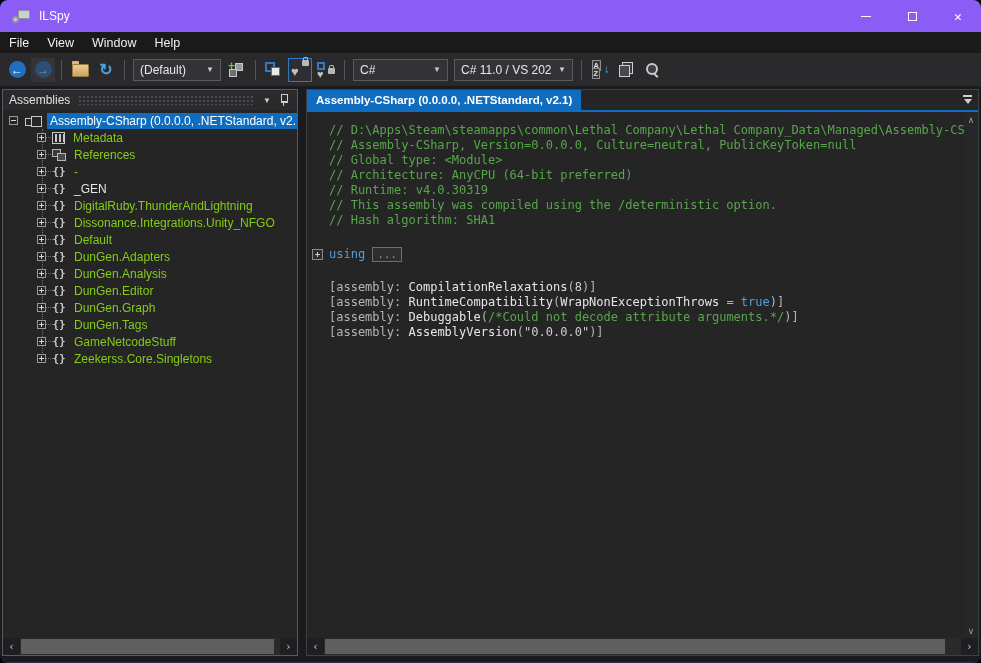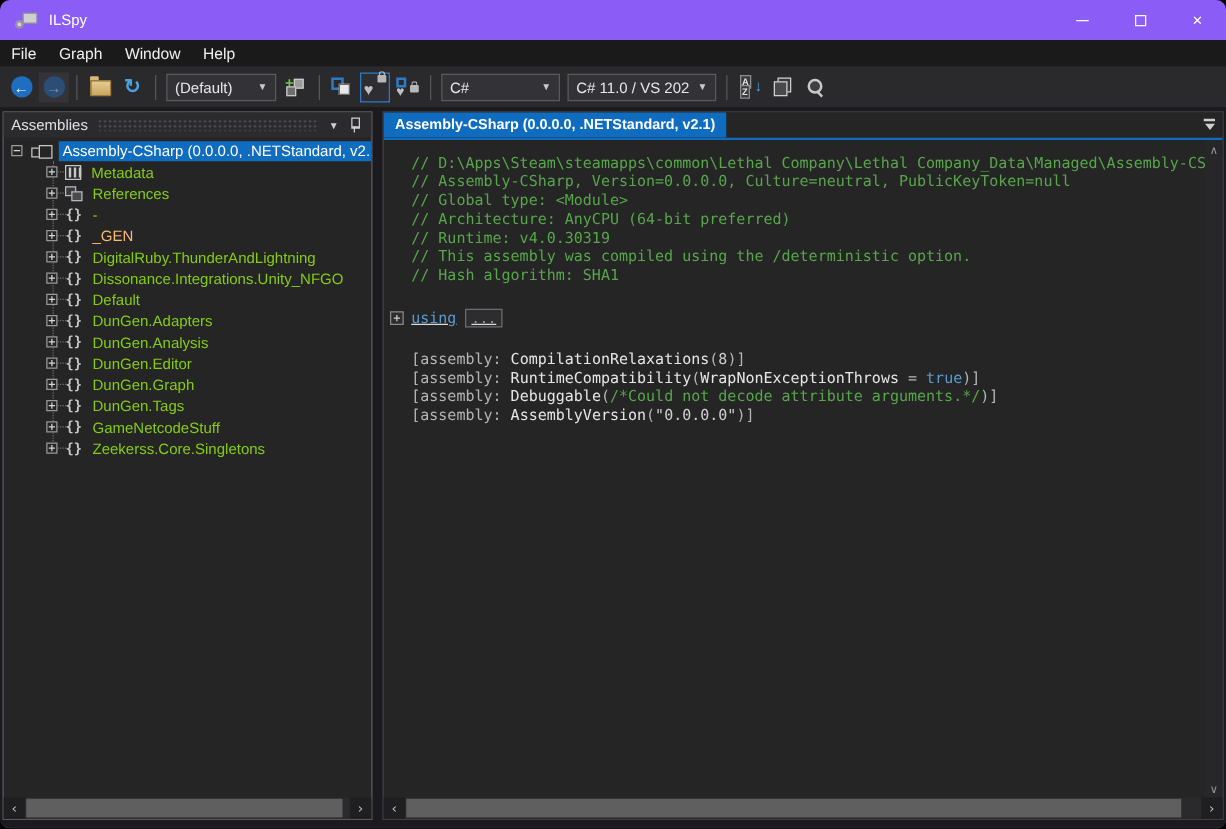--- a/index.html
+++ b/index.html
@@ -75,21 +75,21 @@
   .pin-ic::before { content:""; position:absolute; left:2px; top:0; width:5px; height:6px; border:1px solid #cfcfcf; border-bottom:2px solid #cfcfcf;}
   .pin-ic::after { content:""; position:absolute; left:4px; top:7px; width:1px; height:5px; background:#cfcfcf;}
   .tree { flex:1; position:relative; overflow:hidden; padding-top:2px; }
   .tree-vline { position:absolute; left:39px; top:19px; width:1px; border-left:1px dotted #6e6e6e; }
   .tree-row { height:17px; display:flex; align-items:center; position:relative; white-space:nowrap; }
   .hstub { position:absolute; left:39px; top:8px; width:11px; border-top:1px dotted #6e6e6e; }
   .expander { width:9px; height:9px; border:1px solid #9a9a9a; background:#252526; position:relative; flex:0 0 auto; z-index:2;}
   .expander::before { content:""; position:absolute; left:1px; top:3px; width:5px; height:1px; background:#d8d8d8;}
   .expander.plus::after { content:""; position:absolute; left:3px; top:1px; width:1px; height:5px; background:#d8d8d8;}
   .t-label { font-size:12px; color:#84cc16; margin-left:5px; padding:1px 3px; }
-  .t-label.dim { color:#fdba74; }
+  .t-label.dim { color:#e5e5e5; }
   .t-label.selected { background:#0f6cbf; color:#ffffff; }
   .asm-ic { width:17px; height:12px; position:relative; margin-left:7px; flex:0 0 auto;}
   .asm-ic::before { content:""; position:absolute; left:0; top:3px; width:5px; height:6px; border:1px solid #c8c8c8; background:#252526;}
   .asm-ic::after { content:""; position:absolute; left:6px; top:1px; width:9px; height:9px; border:1px solid #c8c8c8; background:#252526;}
   .meta-ic { width:13px; height:12px; border:1px solid #c8c8c8; position:relative; flex:0 0 auto; background:#252526;}
   .meta-ic::before { content:""; position:absolute; left:2px; top:1px; width:2px; height:8px; background:#c8c8c8;}
   .meta-ic::after { content:""; position:absolute; left:6px; top:1px; width:2px; height:8px; background:#c8c8c8; box-shadow:4px 0 0 #c8c8c8;}
   .ref-ic { width:14px; height:12px; position:relative; flex:0 0 auto;}
   .ref-ic::before { content:""; position:absolute; left:0; top:0; width:7px; height:6px; border:1px solid #b8b8b8; background:#3a3a3e;}
   .ref-ic::after { content:""; position:absolute; left:5px; top:4px; width:7px; height:6px; border:1px solid #b8b8b8; background:#4a4a4e;}
@@ -115,21 +115,21 @@
   .tab-underline { height:2px; background:#0f6cbf; flex:0 0 auto; }
   .tablist-ic { position:absolute; right:6px; top:5px; width:9px; height:9px; }
   .tablist-ic::before { content:""; position:absolute; left:0; top:0; width:9px; height:2px; background:#cfcfcf;}
   .tablist-ic::after { content:""; position:absolute; left:0.5px; top:4px; border-left:4px solid transparent; border-right:4px solid transparent; border-top:5px solid #cfcfcf;}
   .editor-body { flex:1; display:flex; min-height:0; }
   .code { flex:1; overflow:hidden; padding:11px 0 0 0; font-family:"DejaVu Sans Mono",monospace;
           font-size:12px; line-height:15px; white-space:pre; color:#dcdcdc; }
   .code-line { padding-left:22px; height:15px; }
   .c-comment { color:#57a64a; } .c-kw { color:#569cd6; } .c-id { color:#e6e6e6; }
   .c-punct { color:#b5b5b5; } .c-str { color:#cfcfcf; } .c-num { color:#cfcfcf; }
-  .using-line { display:flex; align-items:center; height:19px; padding-left:5px; margin:2px 0 1px 0;text-decoration:underline;}
+  .using-line { display:flex; align-items:center; height:19px; padding-left:5px; margin:2px 0 1px 0;}
   .code-expander { width:11px; height:11px; border:1px solid #8a8a8a; background:#2d2d30; position:relative; flex:0 0 auto;}
   .code-expander::before { content:""; position:absolute; left:2px; top:4px; width:5px; height:1px; background:#cfcfcf;}
   .code-expander::after { content:""; position:absolute; left:4px; top:2px; width:1px; height:5px; background:#cfcfcf;}
   .collapsed-box { border:1px solid #6d6d6d; background:#2d2d30; color:#9a9a9a; font-size:11px;
                    padding:0 4px; margin-left:7px; line-height:13px; }
   .kw-using { color:#569cd6; margin-left:6px; }
 </style>
 </head>
 <body>
 
@@ -146,21 +146,21 @@
         <span class="mini"></span>
       </div>
     <div class="winbtn">
         <span class="sq"></span>
       </div>
     <div class="winbtn">✕</div>
   </div>
 
   <div class="menubar">
     <span class="menu-item">File</span>
-    <span class="menu-item">Graph</span>
+    <span class="menu-item">View</span>
     <span class="menu-item">Window</span>
     <span class="menu-item">Help</span>
   </div>
 
   <div class="toolbar">
     <div class="tool-btn">
         <span class="nav-circle">←</span>
       </div>
     <div class="tool-btn disabled-bg">
         <span class="nav-circle dim">→</span>

